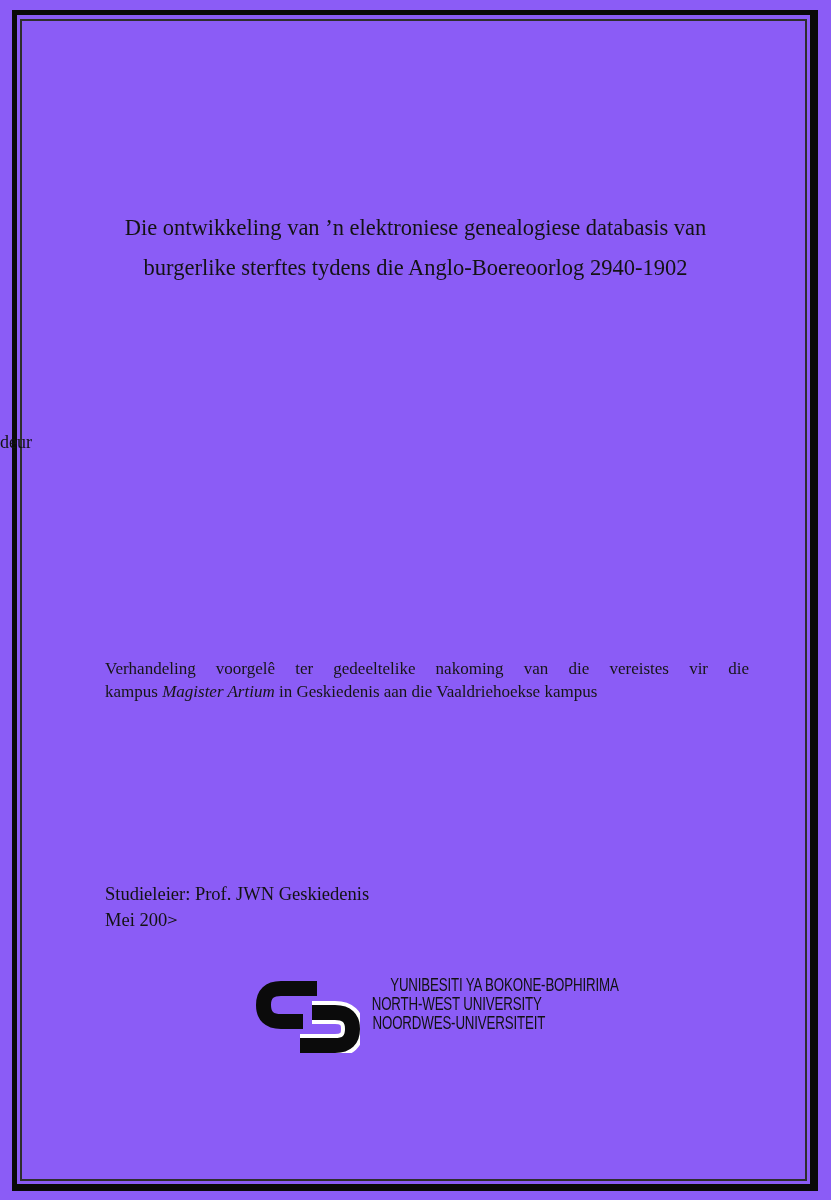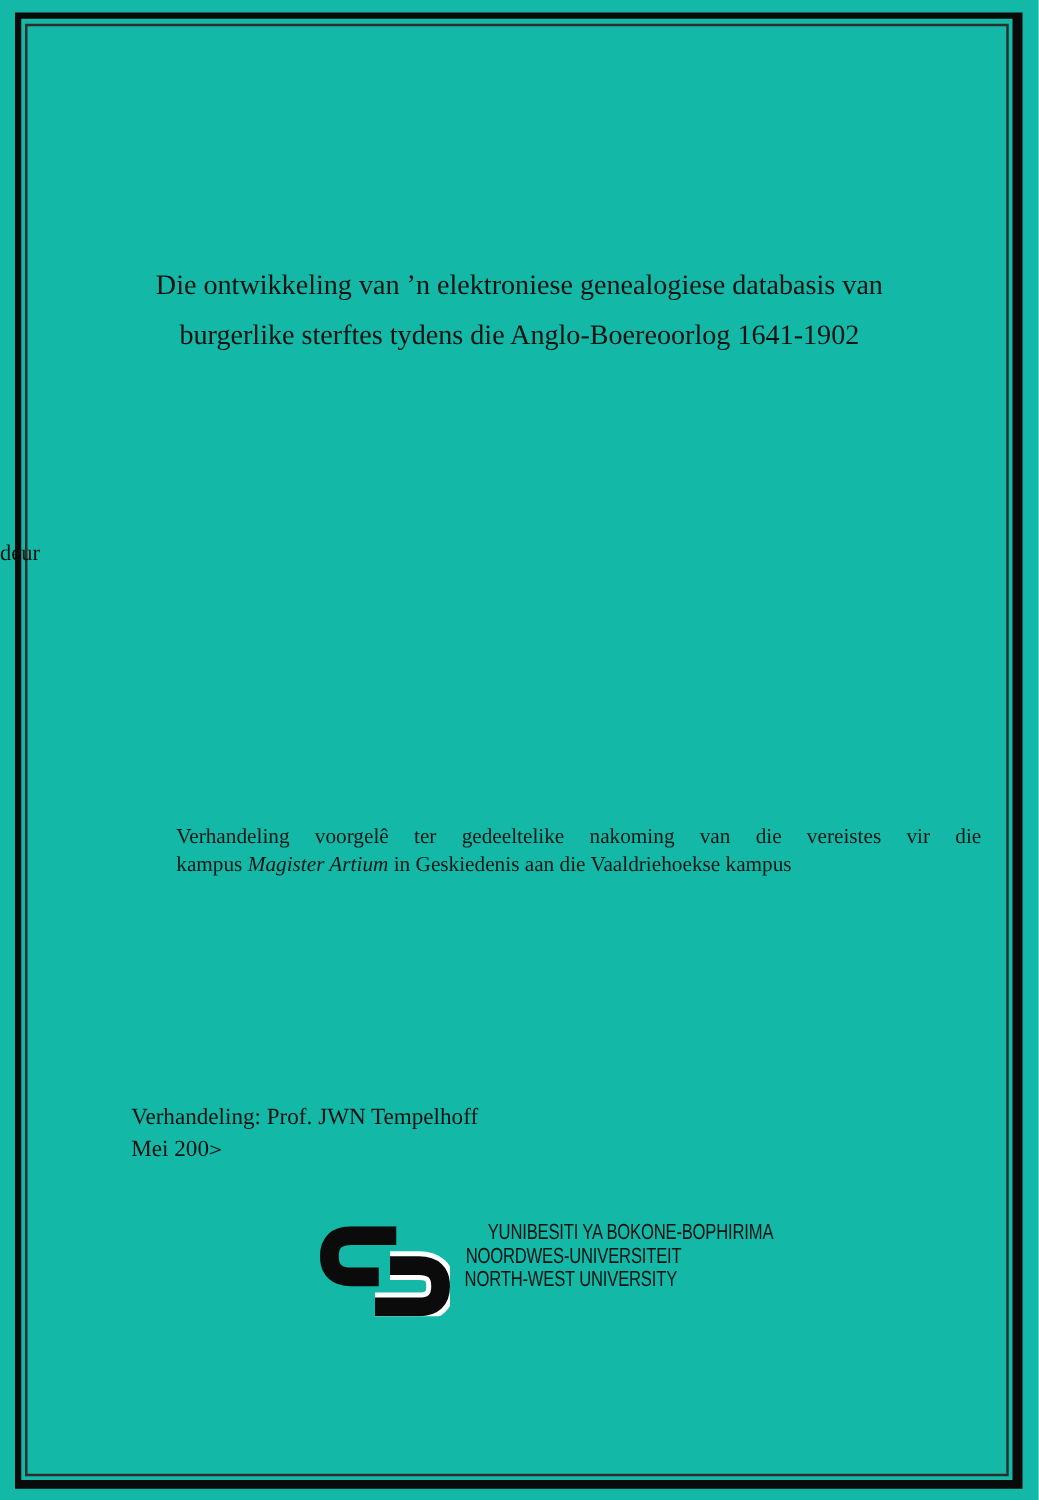--- a/index.html
+++ b/index.html
@@ -7,21 +7,21 @@
   body {
     font-family: "Liberation Serif", "DejaVu Serif", serif;
     background: #ffffff;
     color: #121212;
     position: relative;
     overflow: hidden;
   }
   .page {
     position: absolute;
     inset: 0;
-    background: #14b8a6;
+    background: #8b5cf6;
   }
   
   .frame-outer {
     position: absolute;
     top: 10px; left: 12px; right: 13px; bottom: 9px;
     border-style: solid;
     border-width: 5px 8px 7px 5px;
     border-color: #0a0a0a;
   }
   .frame-inner {
@@ -50,21 +50,20 @@
     text-align: center;
     font-size: 20.5px;
     line-height: 28px;
   }
   .declaration {
     position: absolute;
     top: 658px; left: 105px; width: 644px;
     font-size: 17px;
     line-height: 22.5px;
     color: #161616;
-    margin-left: 36px;
   }
   .declaration .justified {
     text-align: justify;
     text-align-last: justify;
   }
   .declaration .em { font-style: italic; }
   .footer-block {
     position: absolute;
     top: 882px; left: 105px;
     font-size: 18.5px;
@@ -108,44 +107,44 @@
 </head>
 <body>
 
 <div class="page">
 
   <div class="frame-outer"></div>
   <div class="frame-inner"></div>
 
   <div class="title-block">
     <div>Die ontwikkeling van ’n elektroniese genealogiese databasis van</div>
-    <div>burgerlike sterftes tydens die Anglo-Boereoorlog 1641-1902</div>
+    <div>burgerlike sterftes tydens die Anglo-Boereoorlog 2940-1902</div>
   </div>
 
   <div class="byline-label">deur</div>
 
 
   <div class="declaration">
     <div class="justified">Verhandeling voorgelê ter gedeeltelike nakoming van die vereistes vir die</div>
     <div><span>kampus </span><span class="em">Magister Artium</span><span> in Geskiedenis aan die Vaaldriehoekse kampus</span></div>
   </div>
 
   <div class="footer-block">
-    <div>Verhandeling: Prof. JWN Tempelhoff</div>
+    <div>Studieleier: Prof. JWN Geskiedenis</div>
     <div><span>Mei 200</span><span class="date-glyph">&gt;</span></div>
   </div>
 
   <div class="logo-block">
     <svg class="logo-mark" viewBox="0 0 104 72" xmlns="http://www.w3.org/2000/svg" aria-hidden="true">
 
       <path d="M61 7.5 H25 Q7.5 7.5 7.5 24 Q7.5 40.5 25 40.5 H47" fill="none" stroke="#0b0b0b" stroke-width="15"></path>
 
       <path d="M44 64.5 H79 Q96.5 64.5 96.5 48 Q96.5 31.5 79 31.5 H56" fill="none" stroke="#ffffff" stroke-width="23"></path>
       <path d="M44 64.5 H79 Q96.5 64.5 96.5 48 Q96.5 31.5 79 31.5 H56" fill="none" stroke="#0b0b0b" stroke-width="15"></path>
     </svg>
     <div class="logo-text">
       <div><span class="lt-line">YUNIBESITI YA BOKONE-BOPHIRIMA</span></div>
+      <div><span class="lt-line">NORTH-WEST UNIVERSITY</span></div>
       <div><span class="lt-line">NOORDWES-UNIVERSITEIT</span></div>
-      <div><span class="lt-line">NORTH-WEST UNIVERSITY</span></div>
     </div>
   </div>
 
 </div>
 
 </body></html>

